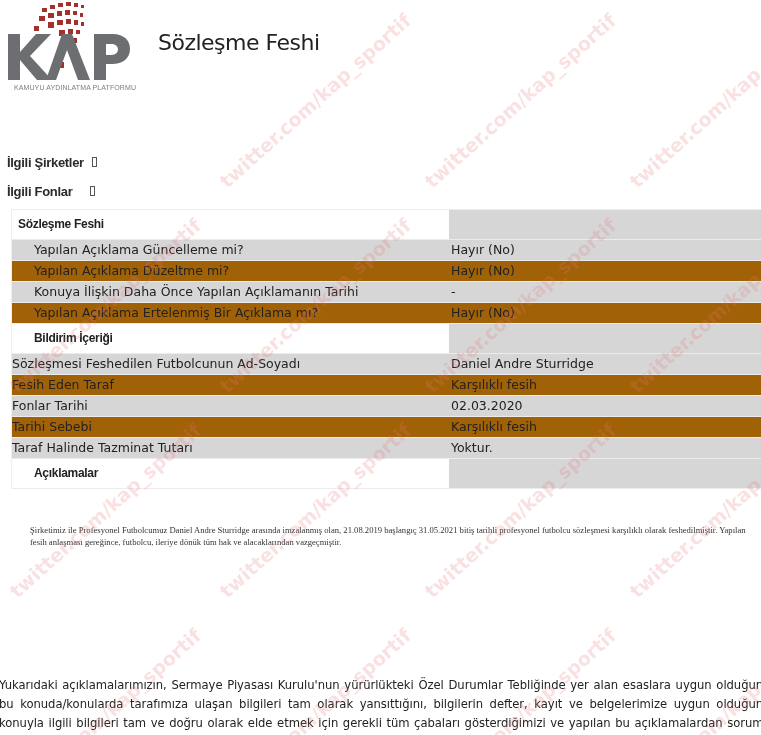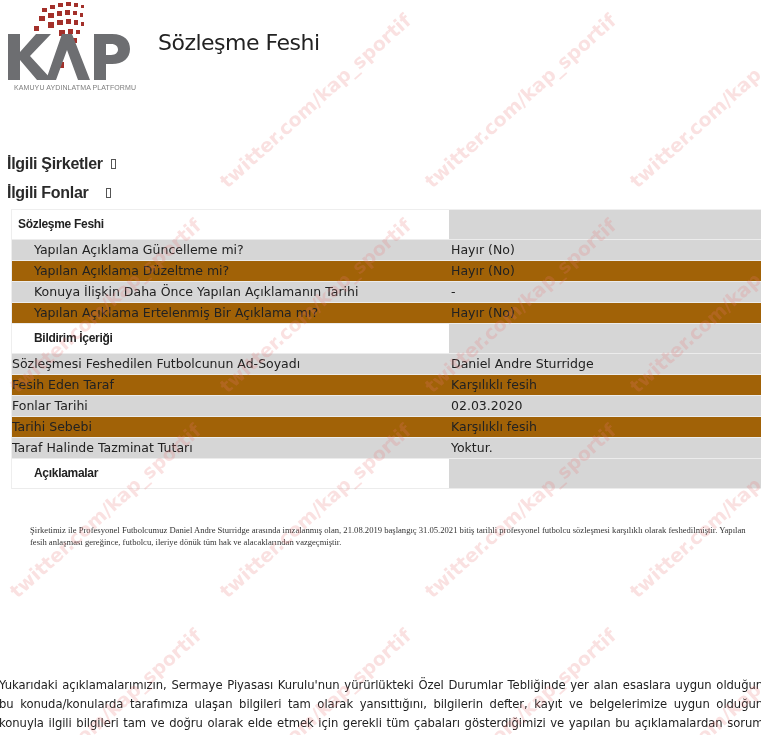--- a/index.html
+++ b/index.html
@@ -49,21 +49,21 @@
       font-weight: normal;
       color: #222;
       letter-spacing: -0.5px;
       margin: 0;
       white-space: nowrap;
     }
     .related {
       position: absolute;
       left: 7px;
       font-family: "Liberation Sans", sans-serif;
-      font-size: 16px;
+      font-size: 13px;
       font-weight: bold;
       color: #2a2a2a;
       letter-spacing: -0.3px;
       white-space: nowrap;
     }
     .related .toggle {
       display: inline-block;
       font-weight: normal;
       font-size: 10px;
       color: #333;

